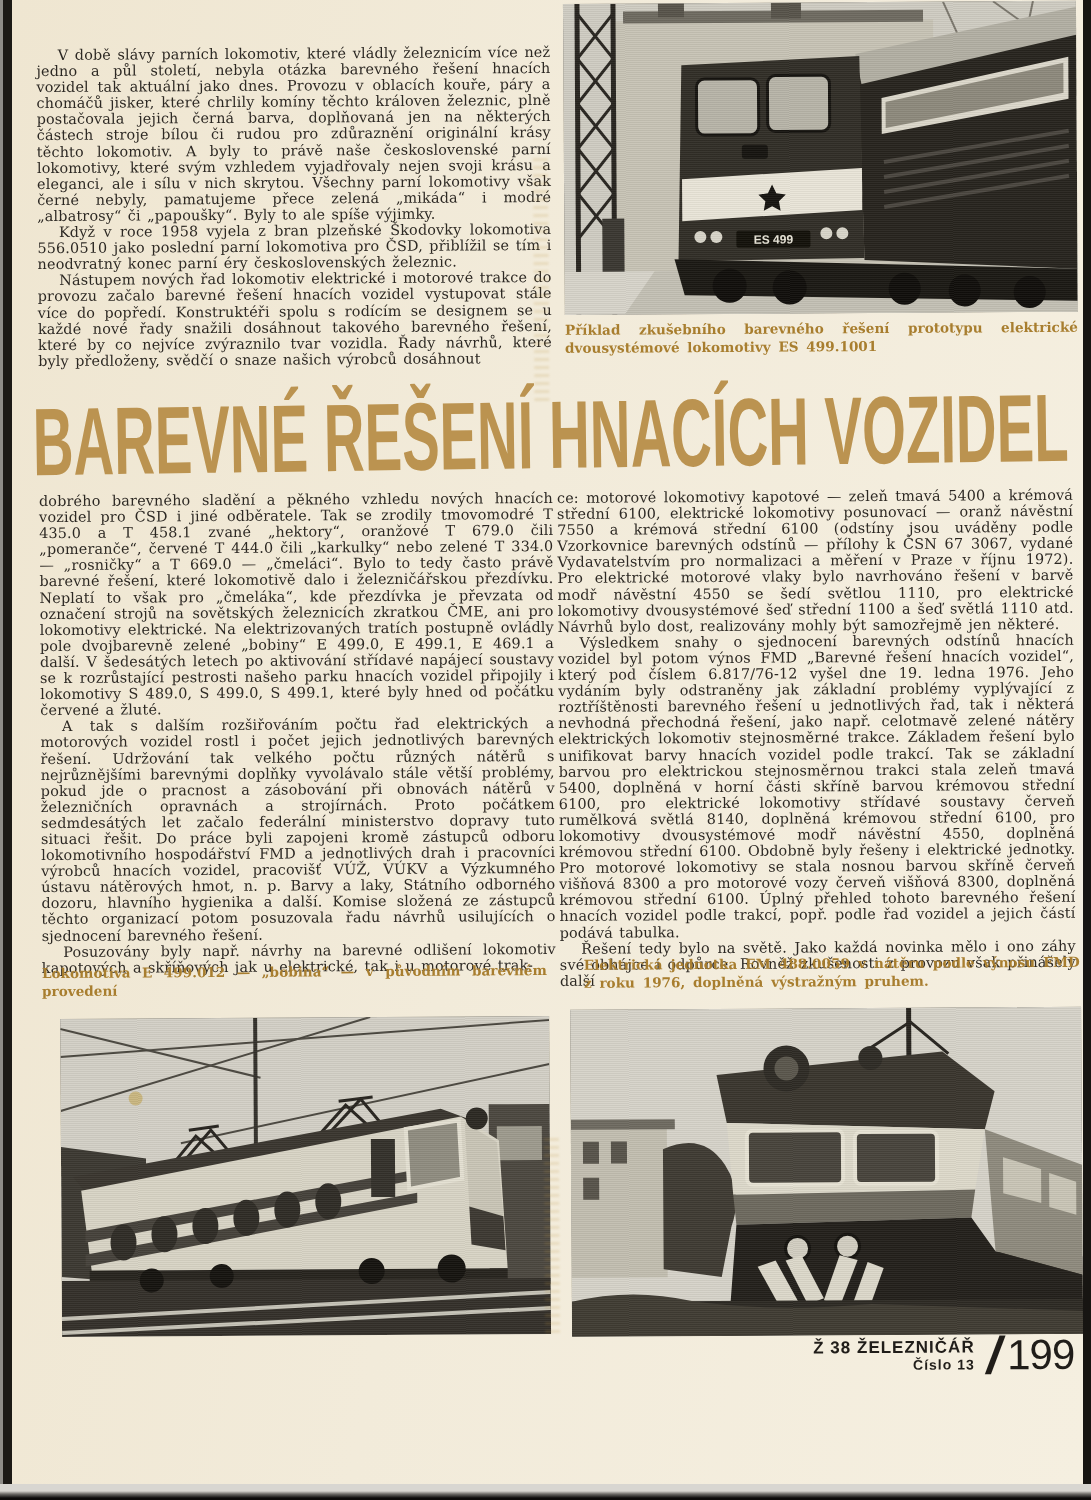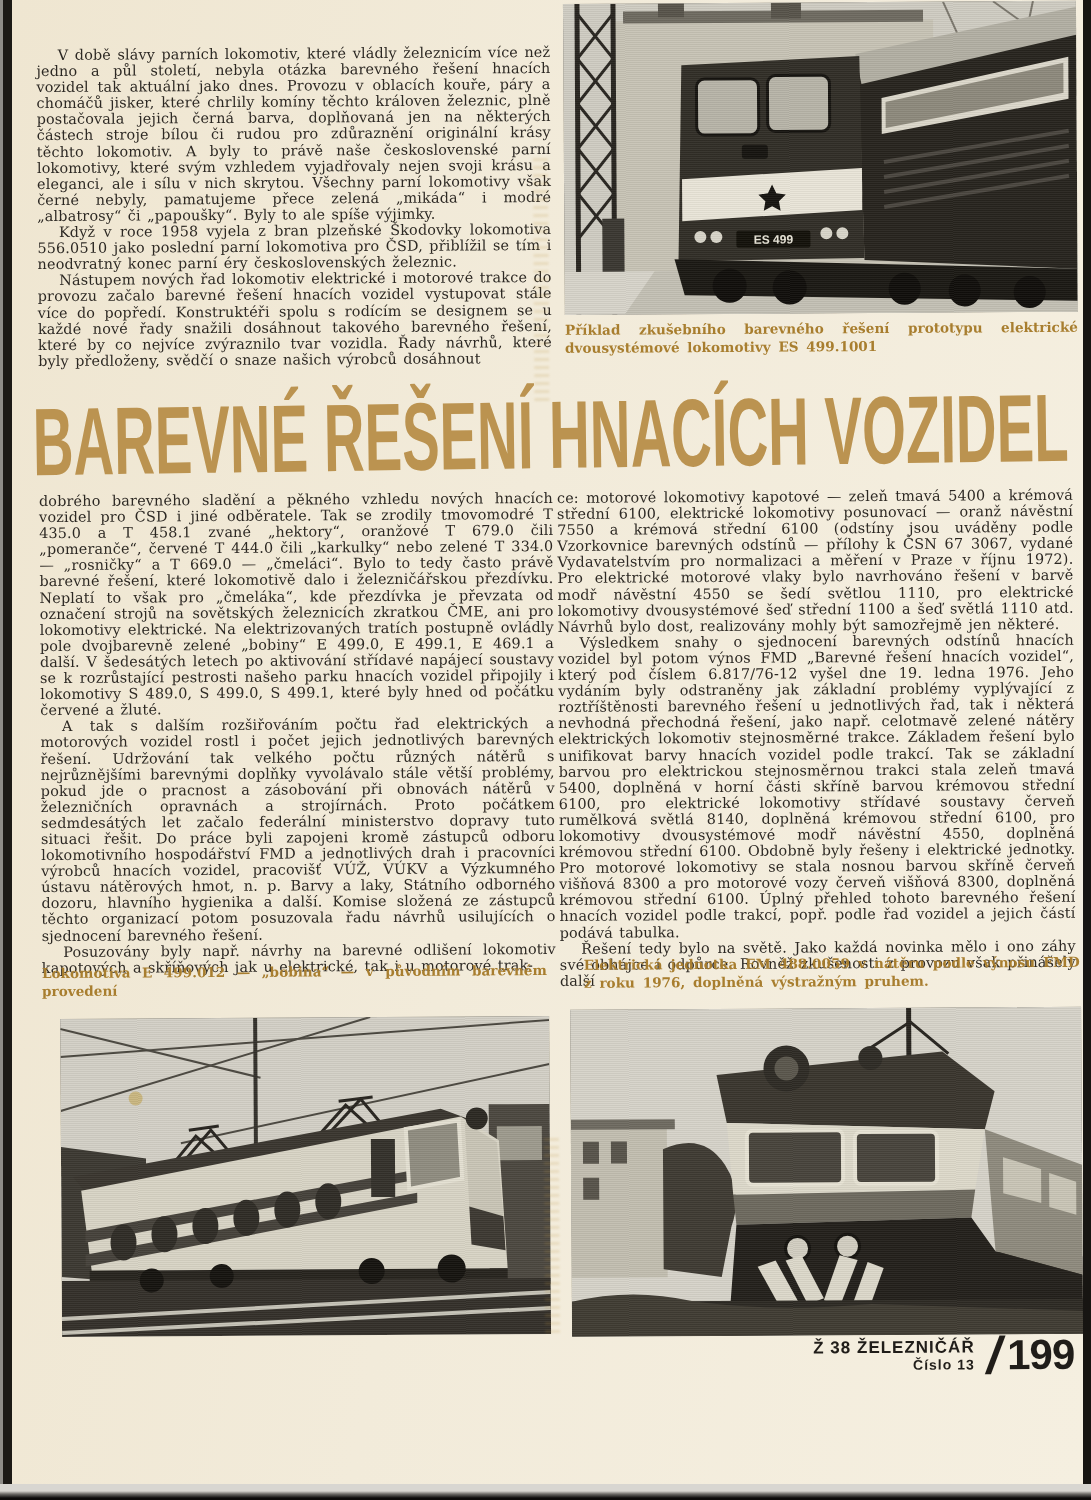--- a/index.html
+++ b/index.html
@@ -37,21 +37,21 @@
     pointer-events:none;}
 
   
   .footer{position:absolute;left:700px;top:1332px;width:370px;display:flex;
     justify-content:flex-end;align-items:center;color:#201d19;
     font-family:"Liberation Sans",sans-serif;}
   .footer .mag{ text-align:right;font-weight:bold;line-height:1.1;}
   .footer .mag .l1{font-size:17px;letter-spacing:1px;}
   .footer .mag .l2{font-size:14px;letter-spacing:1px;}
   .footer .slash{font-size:52px;font-weight:bold;font-style:italic;margin:0 6px 0 12px;line-height:1;}
-  .footer .num{font-size:42px;font-weight:bold;letter-spacing:-1px;line-height:1;}
+  .footer .num{font-size:42px;font-weight:normal;letter-spacing:-1px;line-height:1;}
 
   
   .ghost{position:absolute;width:15px;
     background:repeating-linear-gradient(180deg,rgba(186,146,62,.38) 0 3px,rgba(186,146,62,0) 3px 8px);
     filter:blur(1.1px);opacity:.45;}
 </style>
 </head>
 <body>
 
 <div id="stage">

